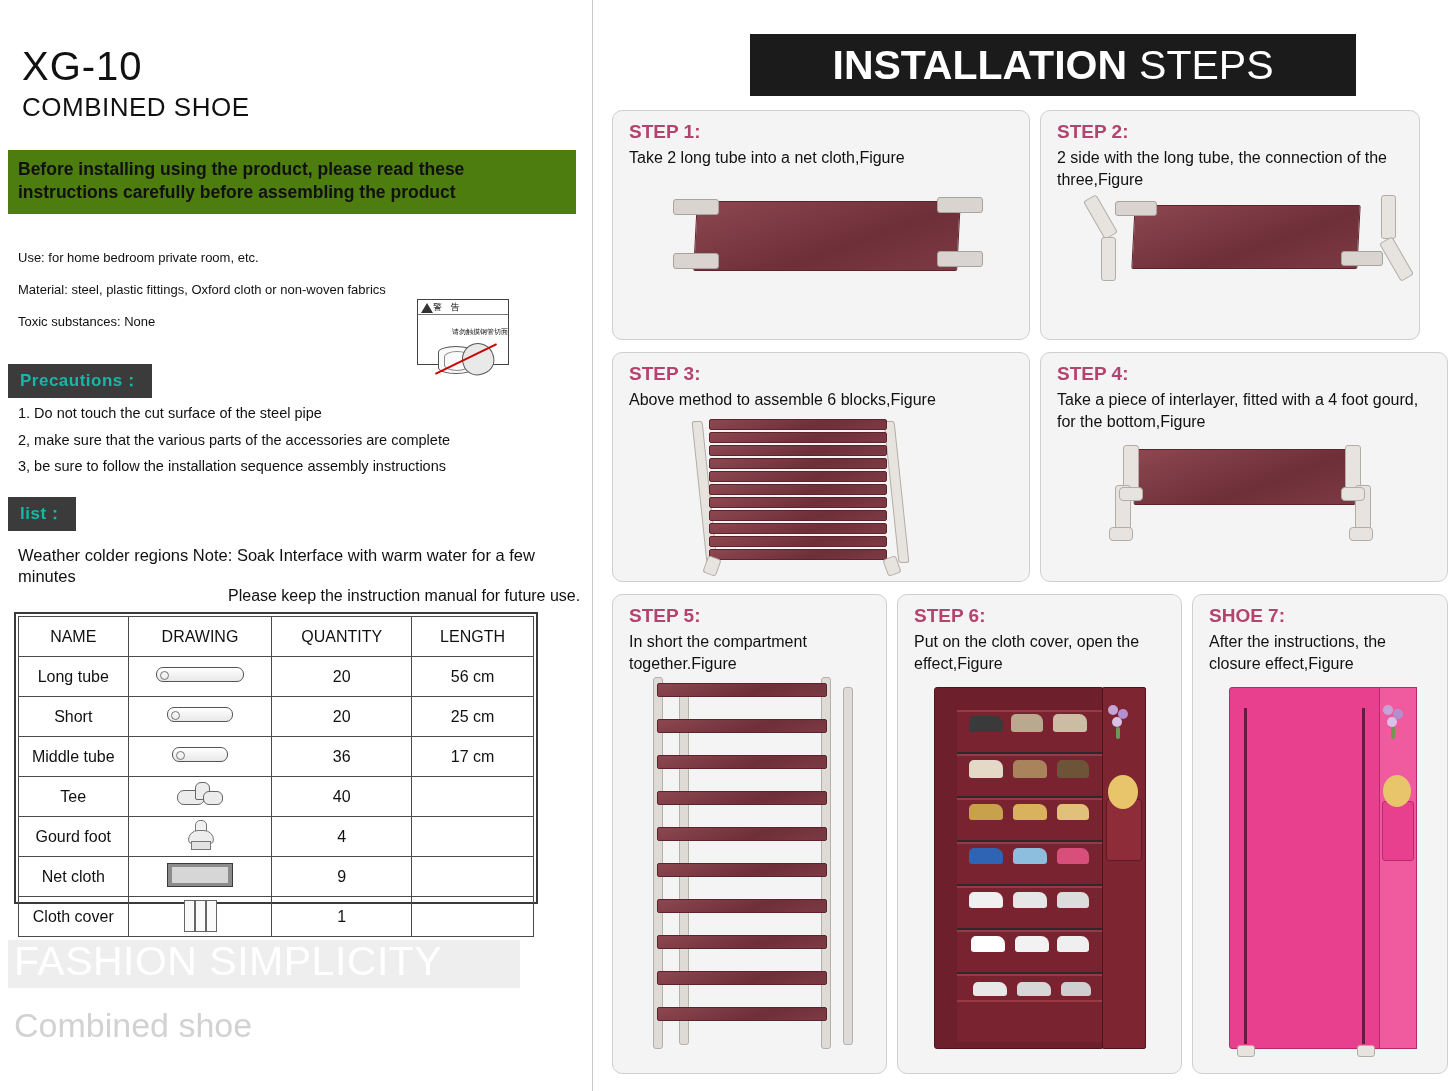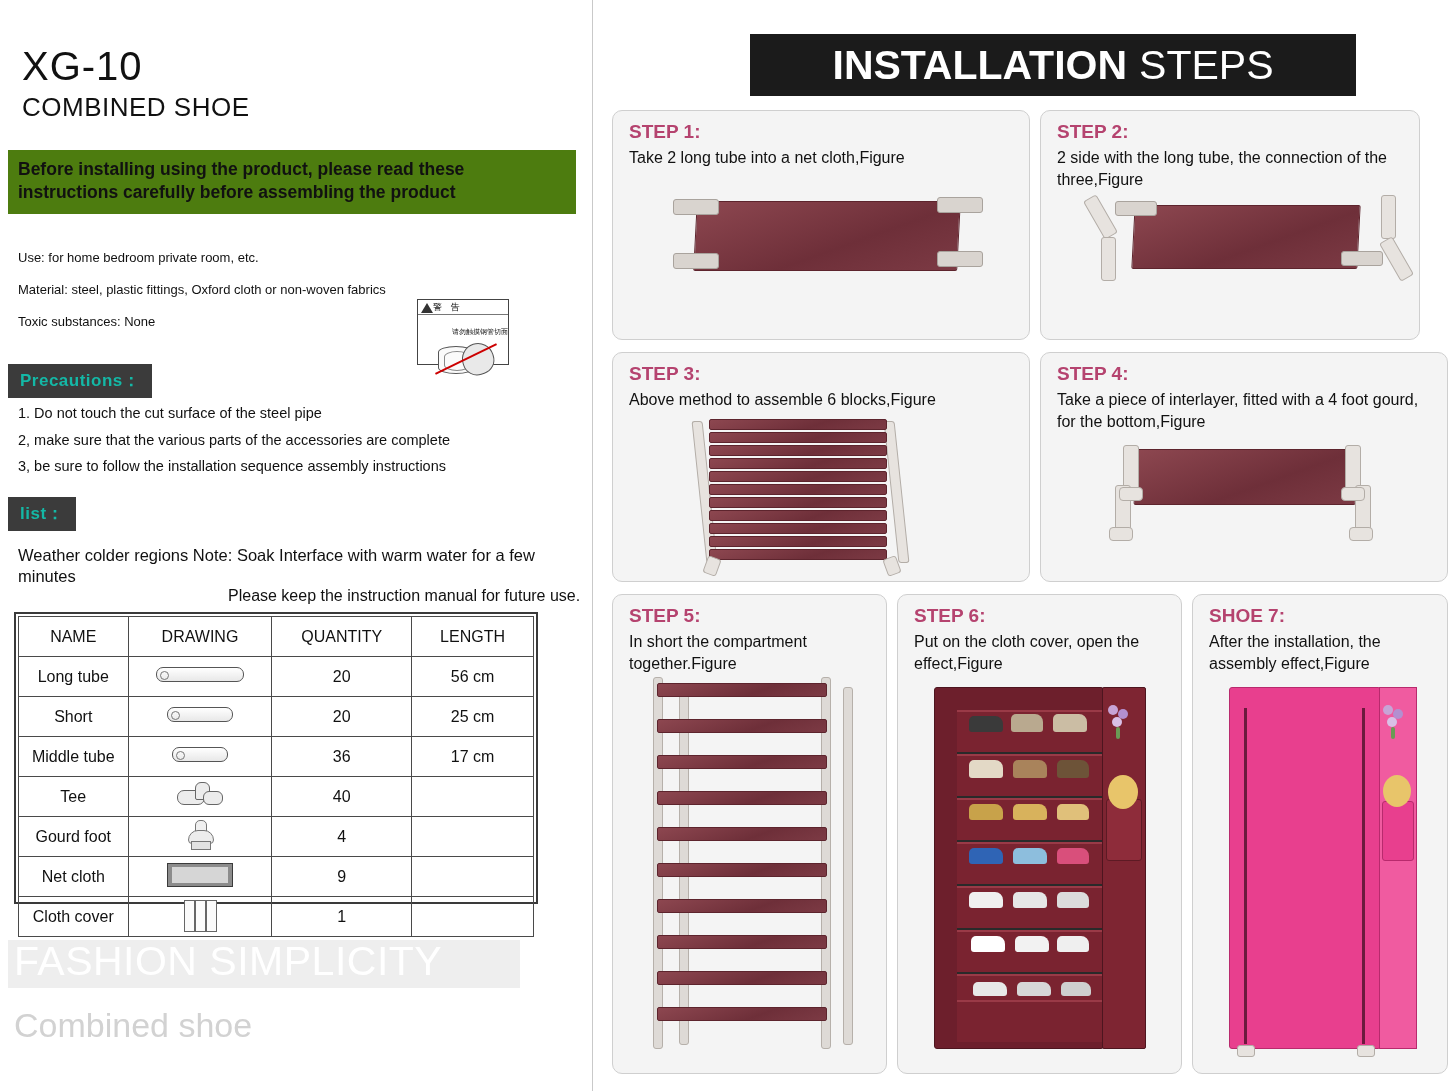--- a/index.html
+++ b/index.html
@@ -419,21 +419,21 @@
           <i style="left:2px;top:0;width:10px;height:10px;background:#c7a4d6;"></i>
           <i style="left:12px;top:4px;width:10px;height:10px;background:#b38fd0;"></i>
           <i style="left:6px;top:12px;width:10px;height:10px;background:#d9c0e6;"></i>
           <i style="left:10px;top:22px;width:4px;height:12px;background:#6a9a55;border-radius:2px;"></i>
         </div>
       </div>
     </div>
 
     <div class="card c7">
       <div class="step-title">SHOE 7:</div>
-      <div class="step-desc">After the installation, the assembly effect,Figure</div>
+      <div class="step-desc">After the instructions, the closure effect,Figure</div>
       <div class="shelf s7art">
         <div class="s7body">
           <div class="s7zip" style="left:14px;"></div>
           <div class="s7zip" style="left:132px;"></div>
         </div>
         <div class="s7side"></div>
         <div class="s7pocket"></div>
         <div class="s7toy"></div>
         <div class="flower" style="left:162px;top:26px;">
           <i style="left:2px;top:0;width:10px;height:10px;background:#c7a4d6;"></i>

